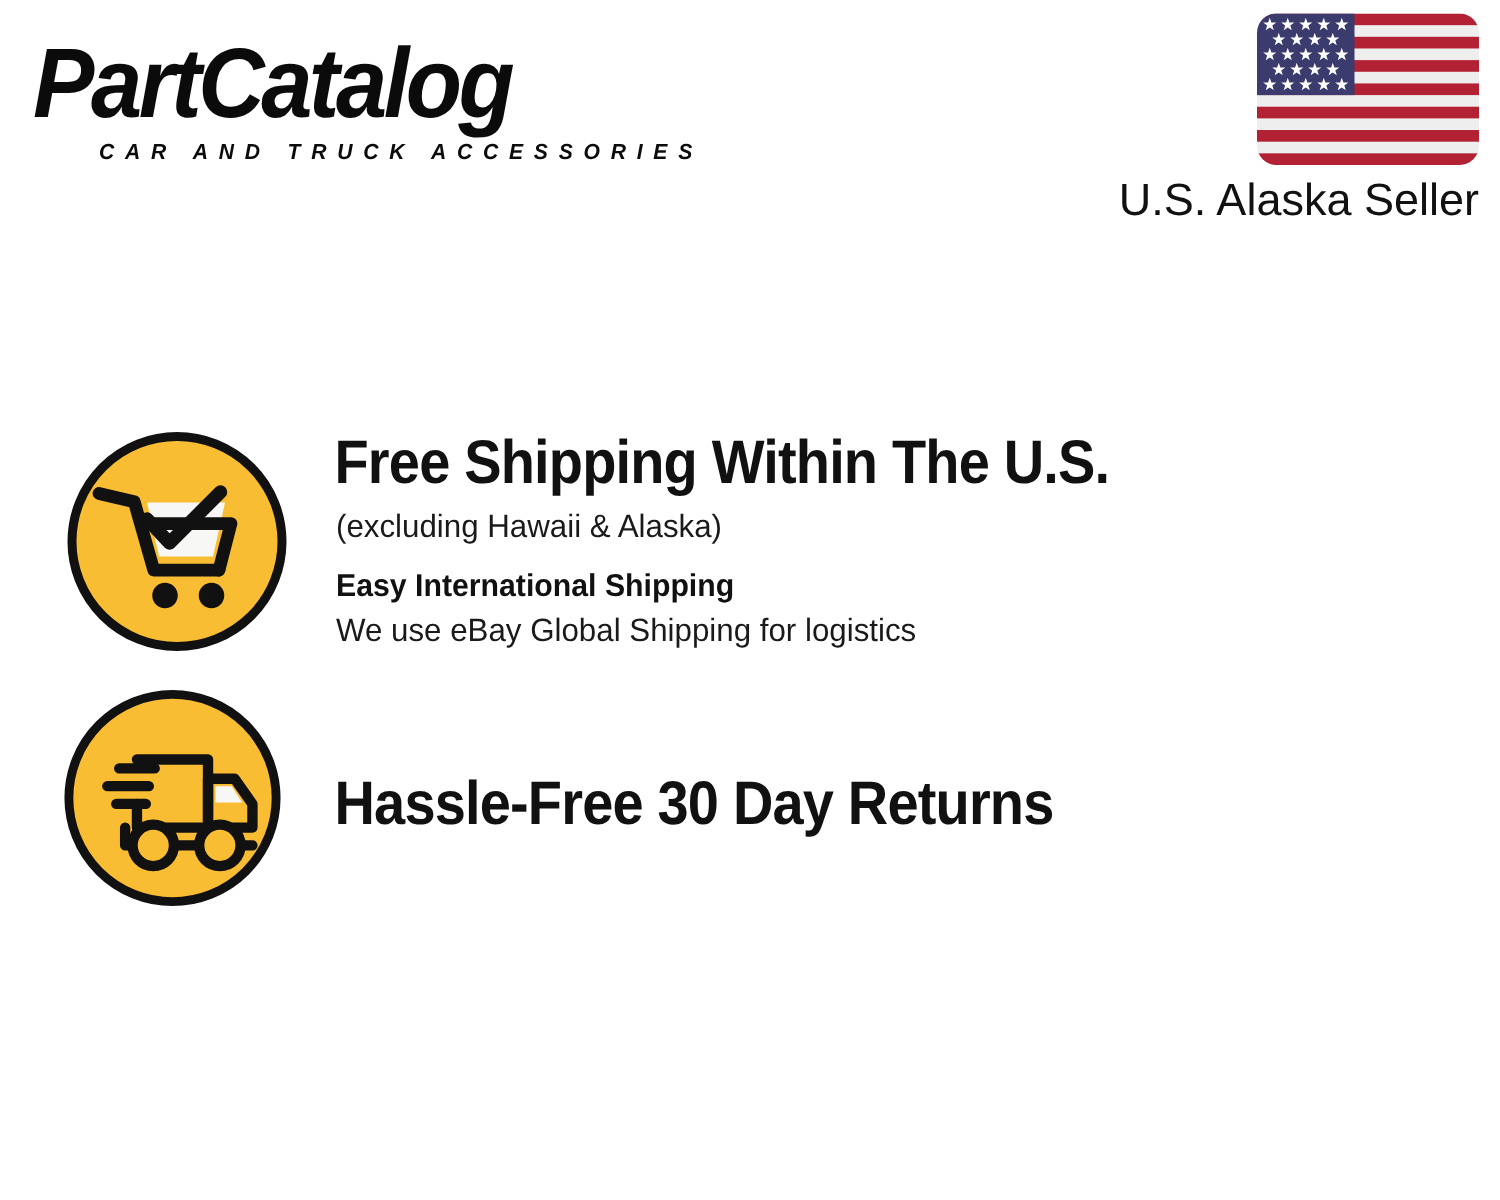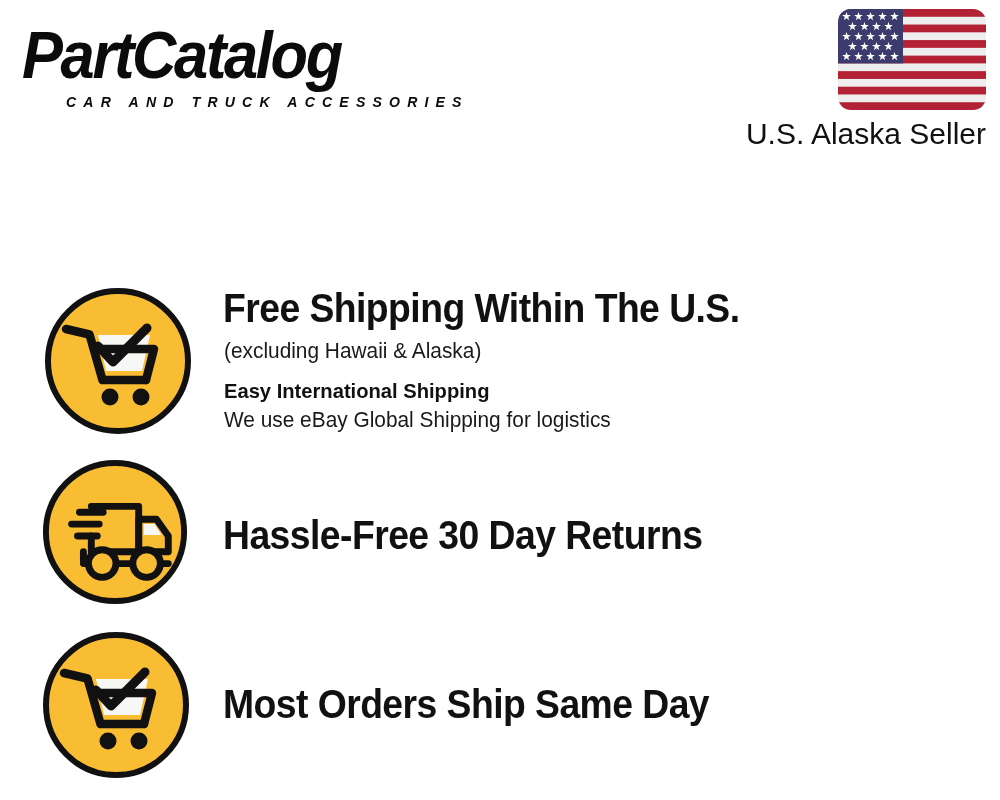--- a/index.html
+++ b/index.html
@@ -272,30 +272,14 @@
         <path d="M44 96 L44 108 L130 108" fill="none" stroke="#111111" stroke-width="7" stroke-linejoin="round" stroke-linecap="round"></path>
         <circle cx="63" cy="108" r="14" fill="#f9bd34" stroke="#111111" stroke-width="7"></circle>
         <circle cx="108" cy="108" r="14" fill="#f9bd34" stroke="#111111" stroke-width="7"></circle>
       </svg>
     </div>
     <div class="benefit-text">
       <div class="benefit-title" id="row1-title">Hassle-Free 30 Day Returns</div>
     </div>
   </div>
 
-  <div class="benefit-row" id="benefit-row-2">
-    <div class="benefit-icon">
-      <svg viewBox="0 0 152 152" xmlns="http://www.w3.org/2000/svg">
-        <circle cx="76" cy="76" r="70" fill="#f9bd34" stroke="#111111" stroke-width="6"></circle>
-        <polygon points="56,50 108,50 100,86 64,86" fill="#f7f7f5"></polygon>
-        <path d="M24 44 L47.5 49.5 L60.5 95 L104 95" fill="none" stroke="#111111" stroke-width="8.5" stroke-linecap="round" stroke-linejoin="round"></path>
-        <path d="M52.5 64 L112 64 L104 95" fill="none" stroke="#111111" stroke-width="8.5" stroke-linecap="round" stroke-linejoin="round"></path>
-        <path d="M56 61 L71 77 L105 43" fill="none" stroke="#111111" stroke-width="9" stroke-linecap="round" stroke-linejoin="round"></path>
-        <circle cx="68" cy="112" r="8.5" fill="#111111"></circle>
-        <circle cx="99" cy="112" r="8.5" fill="#111111"></circle>
-      </svg>
-    </div>
-    <div class="benefit-text">
-      <div class="benefit-title" id="row2-title">Most Orders Ship Same Day</div>
-    </div>
-  </div>
 
 </div>
 
 </body></html>

